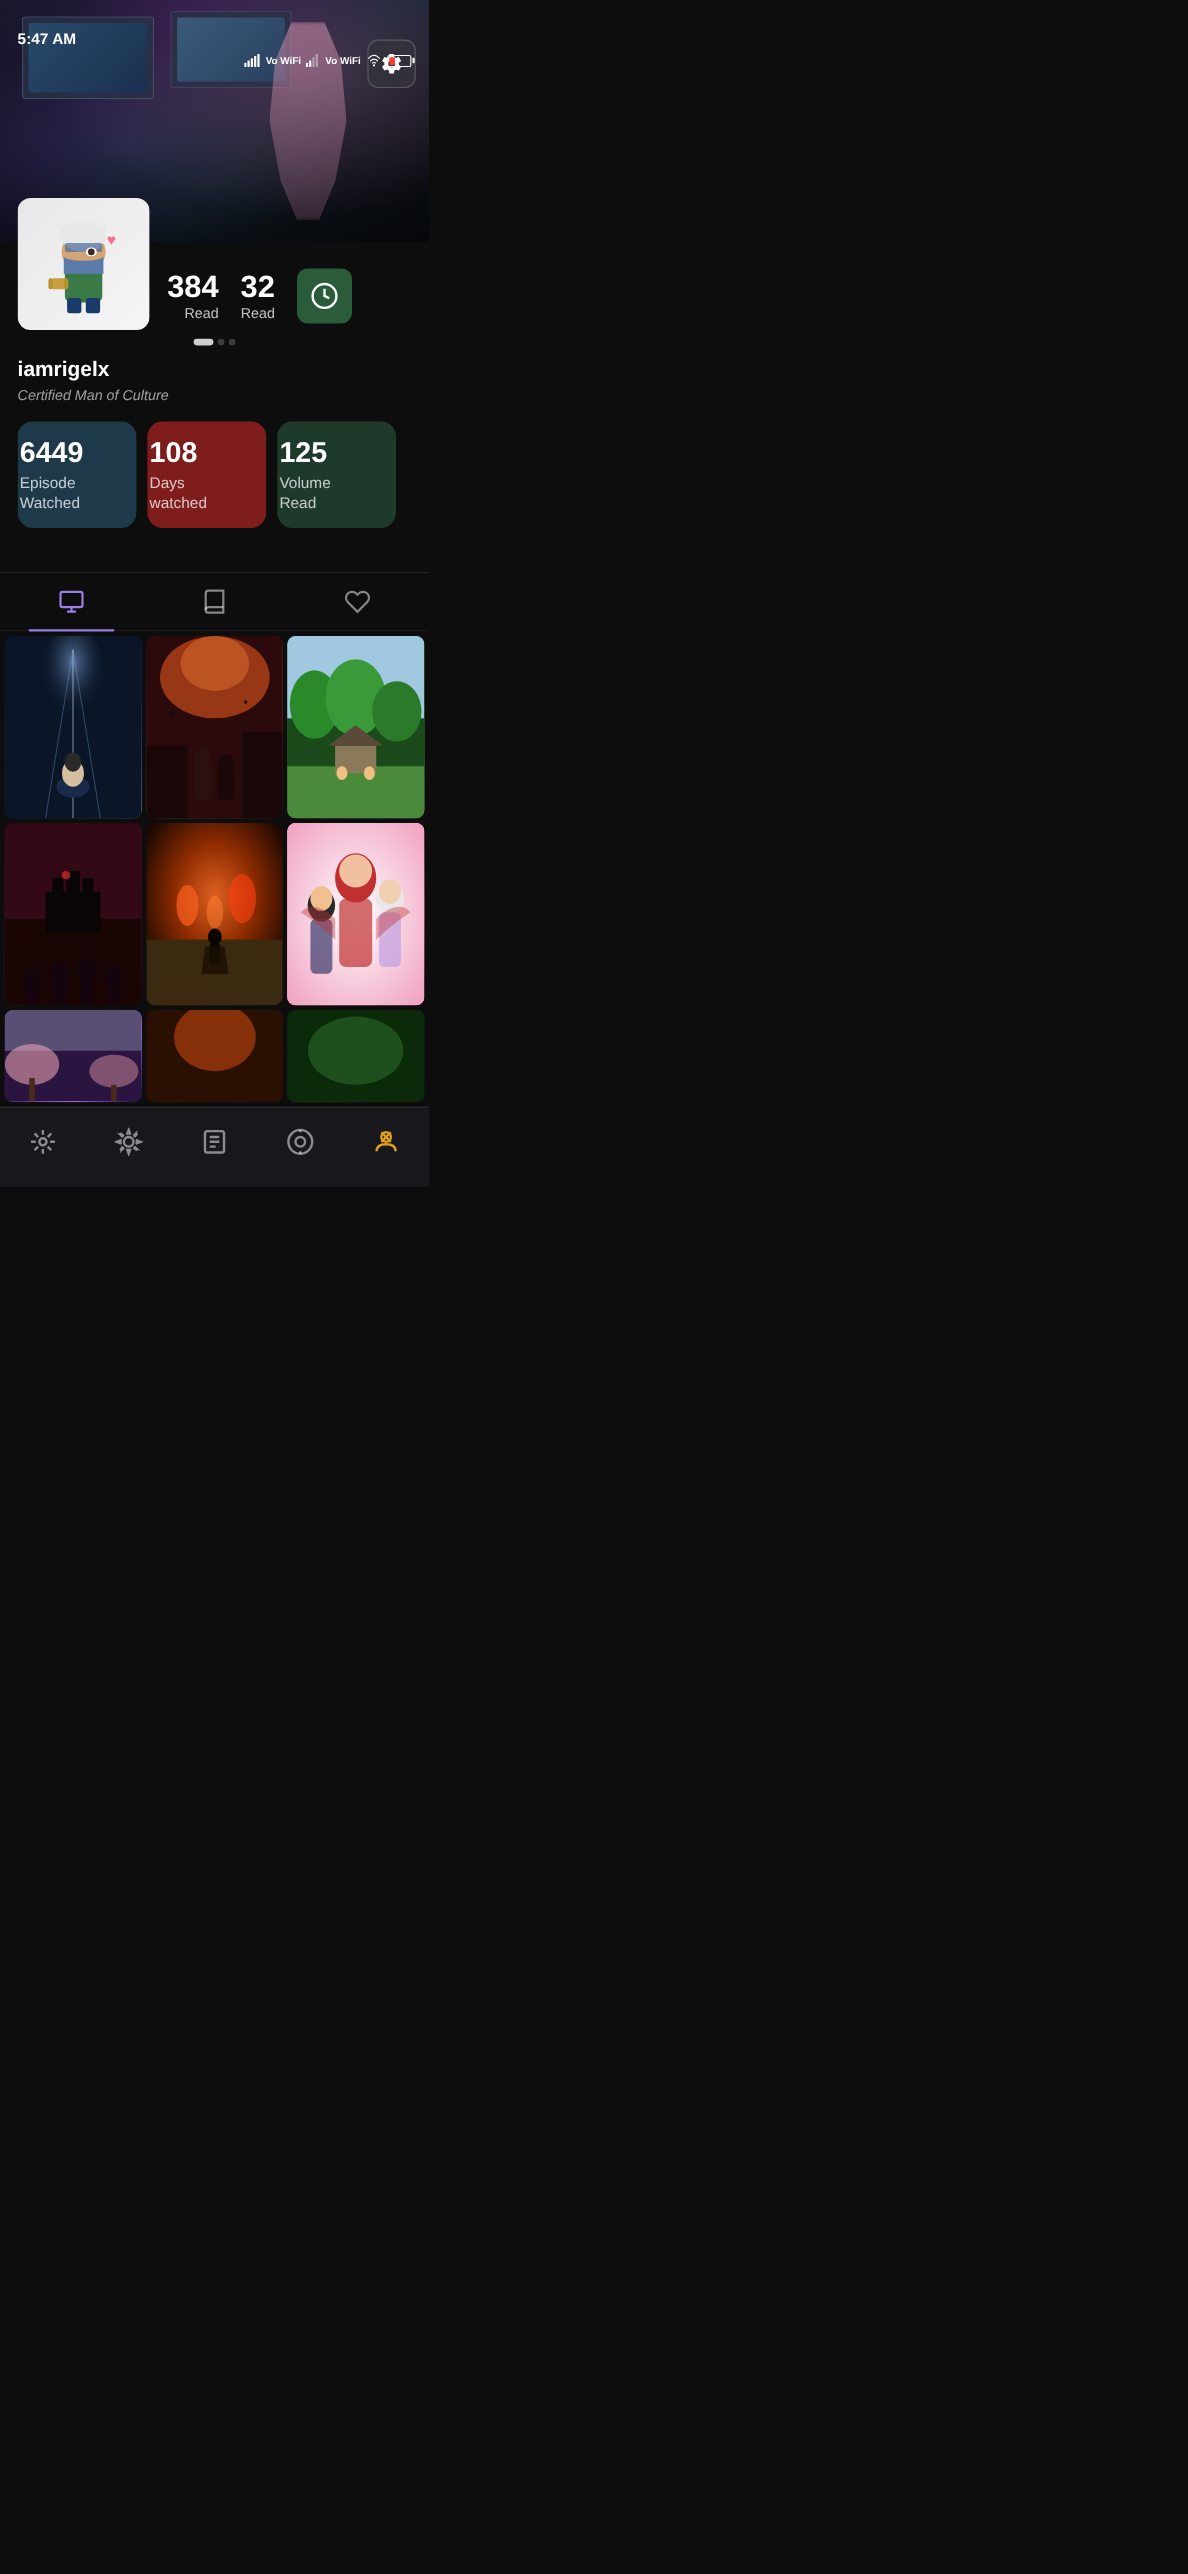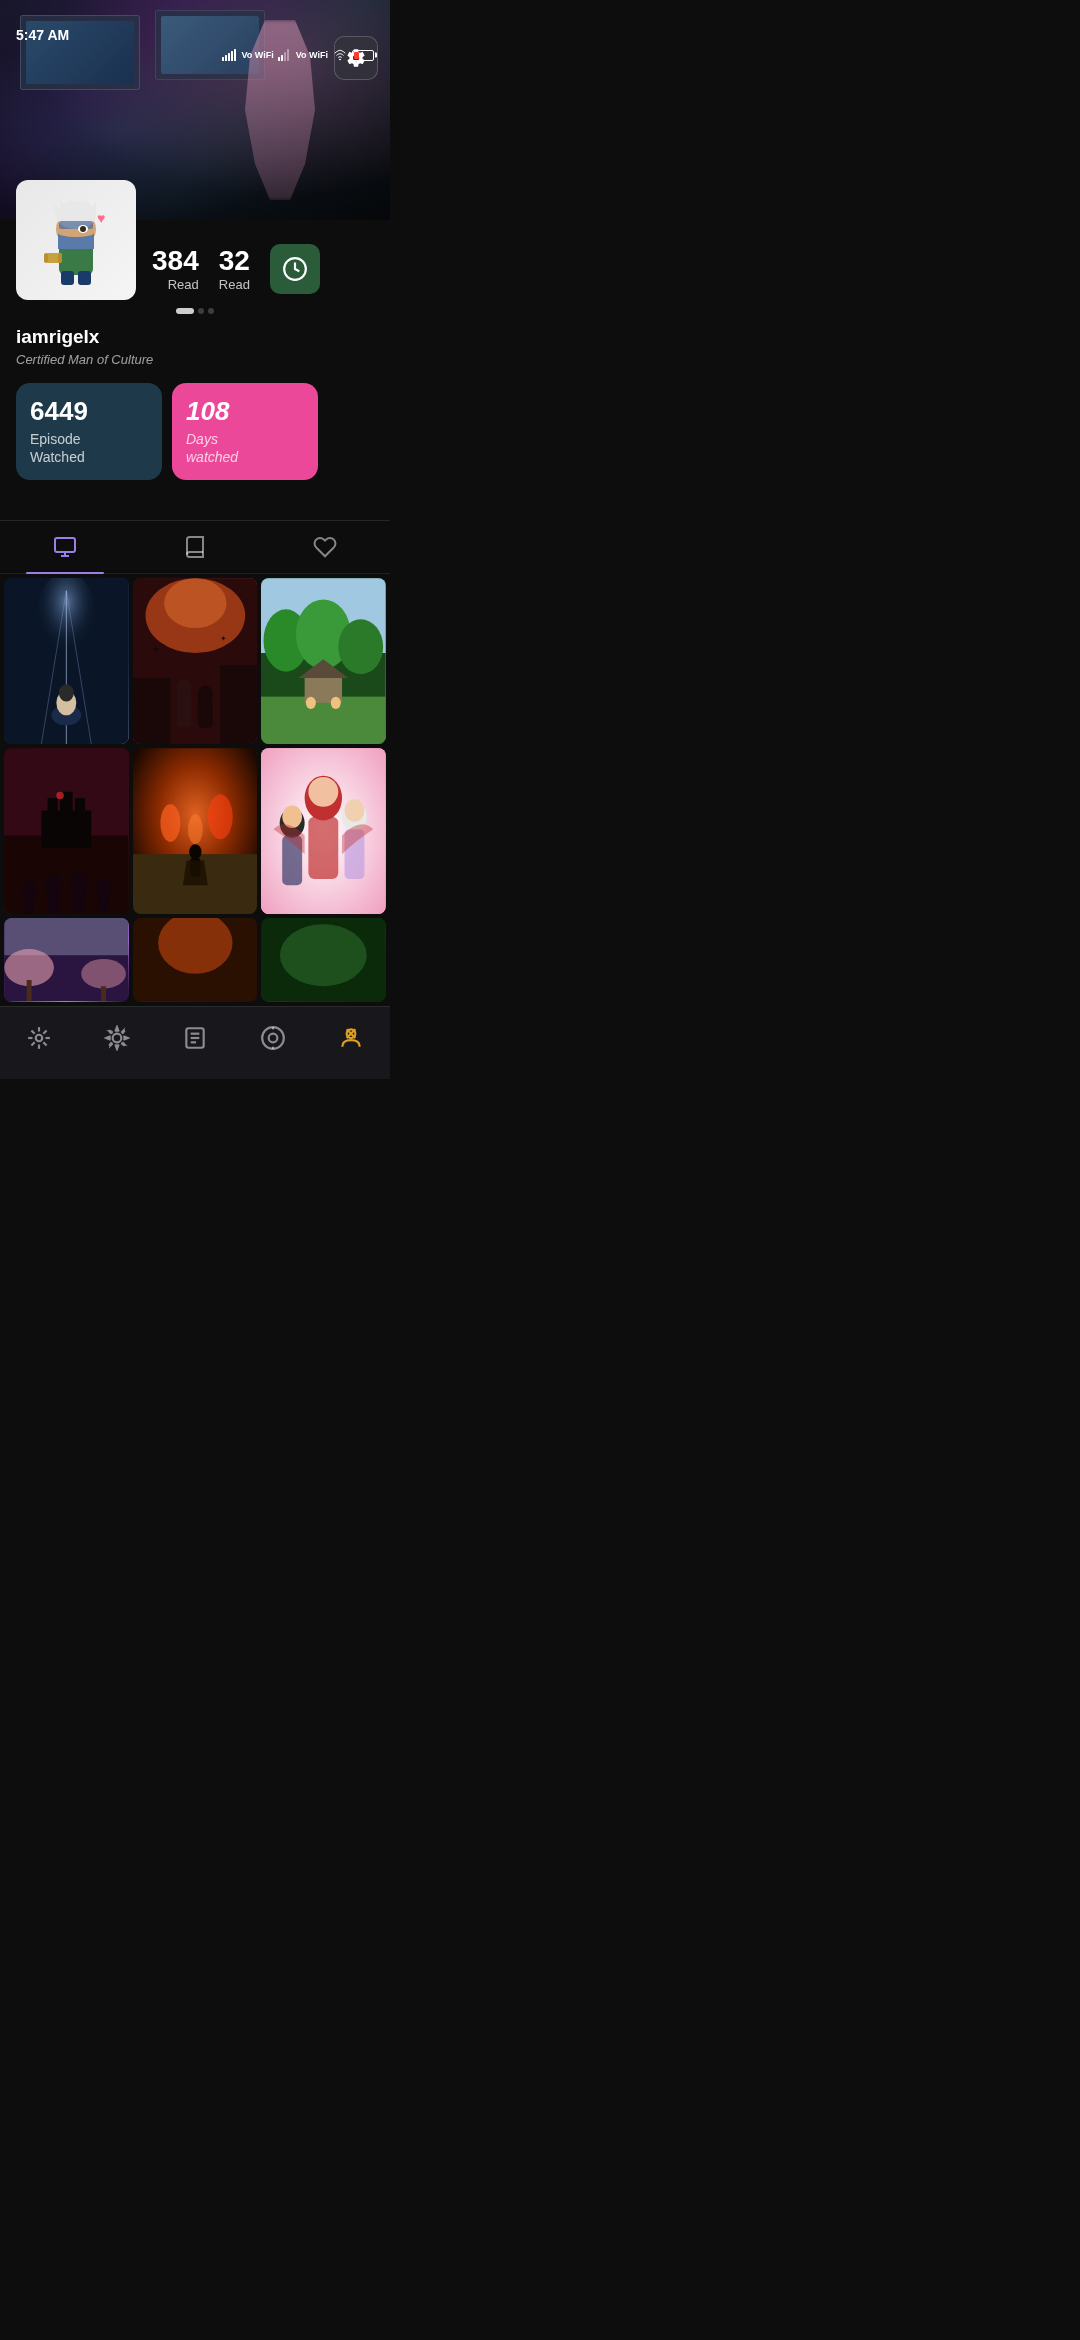--- a/index.html
+++ b/index.html
@@ -270,31 +270,30 @@
       gap: 10px;
       overflow-x: auto;
       scrollbar-width: none;
       padding-bottom: 4px;
       margin-bottom: 20px;
     }
     .stats-cards::-webkit-scrollbar { display: none; }
 
     .stat-card {
       flex-shrink: 0;
-      width: 146px;
-      padding: 14px 14px 14px;
+      width: 108px;
+      padding: 14px 2px 14px;
       border-radius: 14px;
       cursor: pointer;
     }
     .stat-card.episodes {
       background: #1e3a4a;
     }
     .stat-card.days {
-      background: #ec4899;
-      font-style: italic;
+      background: #7f1d1d;
     }
     .stat-card.volumes {
       background: #1e3a2a;
     }
     .stat-card-number {
       font-size: 26px;
       font-weight: 700;
       color: #fff;
       line-height: 1.1;
     }
@@ -506,20 +505,24 @@
 
   <div class="stats-cards">
     <div class="stat-card episodes">
       <div class="stat-card-number">6449</div>
       <div class="stat-card-label">Episode<br>Watched</div>
     </div>
     <div class="stat-card days">
       <div class="stat-card-number">108</div>
       <div class="stat-card-label">Days<br>watched</div>
     </div>
+    <div class="stat-card volumes">
+      <div class="stat-card-number">125</div>
+      <div class="stat-card-label">Volume<br>Read</div>
+    </div>
 
   </div>
 </div>
 
 <div class="tabs-bar">
   <div class="tab-item active">
     <svg width="24" height="24" viewBox="0 0 24 24" fill="none" stroke="#9b7fe8" stroke-width="2">
       <rect x="2" y="3" width="20" height="14" rx="2"></rect>
       <line x1="8" y1="21" x2="16" y2="21"></line>
       <line x1="12" y1="17" x2="12" y2="21"></line>

